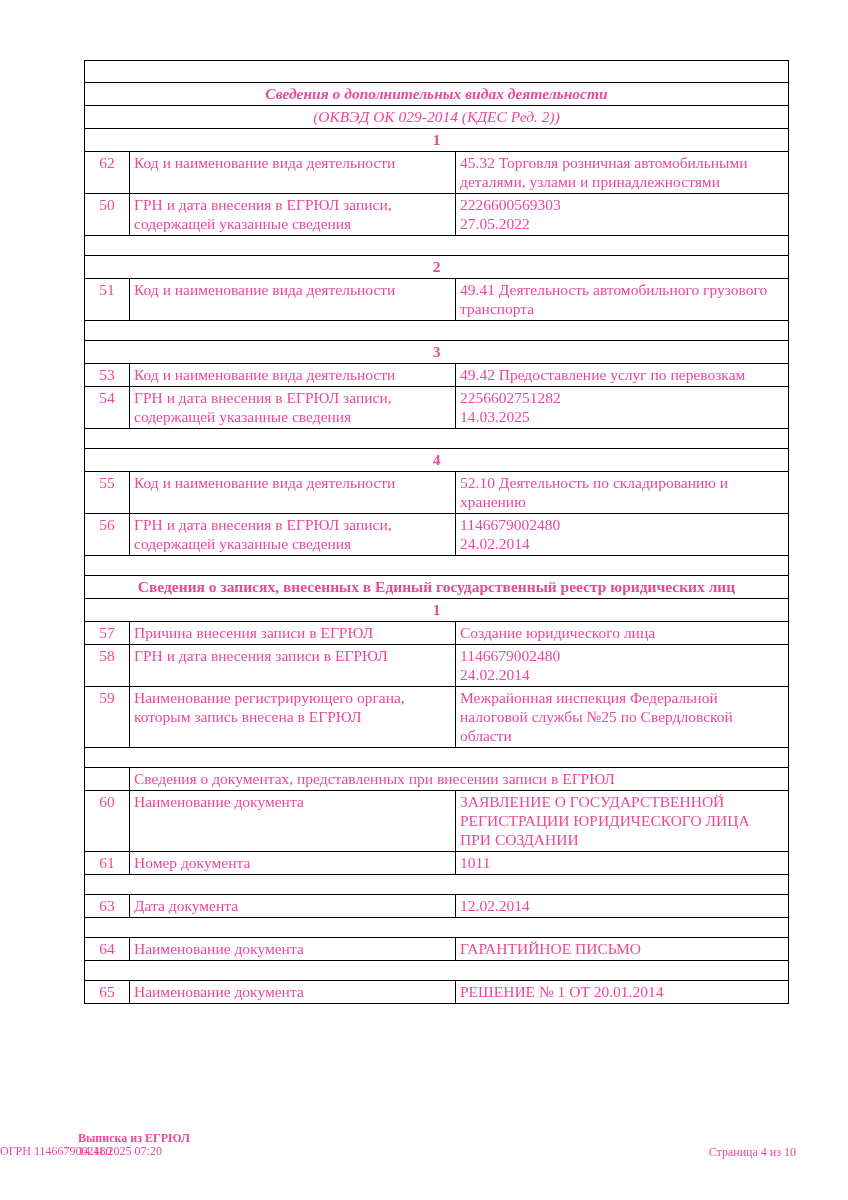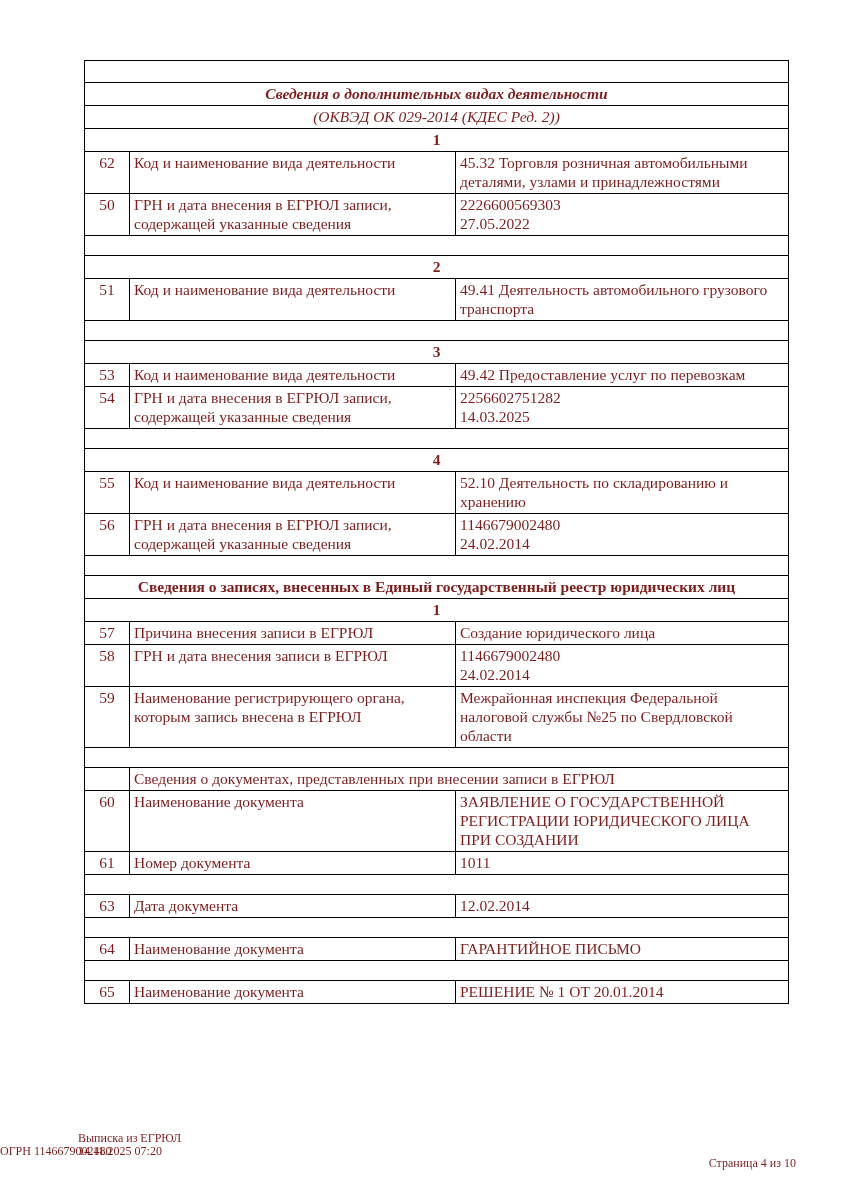--- a/index.html
+++ b/index.html
@@ -2,21 +2,21 @@
 <html><head>
 <meta charset="utf-8">
 <style>
   html, body { margin: 0; padding: 0; background: #ffffff; }
   .page {
     position: relative;
     width: 848px;
     height: 1200px;
     background: #ffffff;
     font-family: "Liberation Serif", serif;
-    color: #7f1d1d;
+    color: #ec4899;
     overflow: hidden;
   }
   table.doc {
     position: absolute;
     left: 84px;
     top: 60px;
     width: 704px;
     border-collapse: collapse;
     table-layout: fixed;
   }
@@ -62,29 +62,29 @@
   .footer {
     position: absolute;
     left: 78px;
     top: 1132px;
     width: 718px;
     height: 30px;
     font-size: 12px;
     line-height: 13px;
   }
   .footer-left { position: absolute; left: 0; top: 0; }
-  .footer-left .line1 { font-weight: normal; }
+  .footer-left .line1 { font-weight: bold; }
   .footer-center {
     position: absolute;
     left: -78px;
     top: 13px;
     width: 848px;
     text-align: left;
   }
-  .footer-right { position: absolute; right: 0; top: 25px; text-align: center; }
+  .footer-right { position: absolute; right: 0; top: 14px; text-align: center; }
 </style>
 </head>
 <body>
 
 <div class="page">
 
   <table class="doc">
     <colgroup>
       <col style="width:45px">
       <col style="width:326px">

